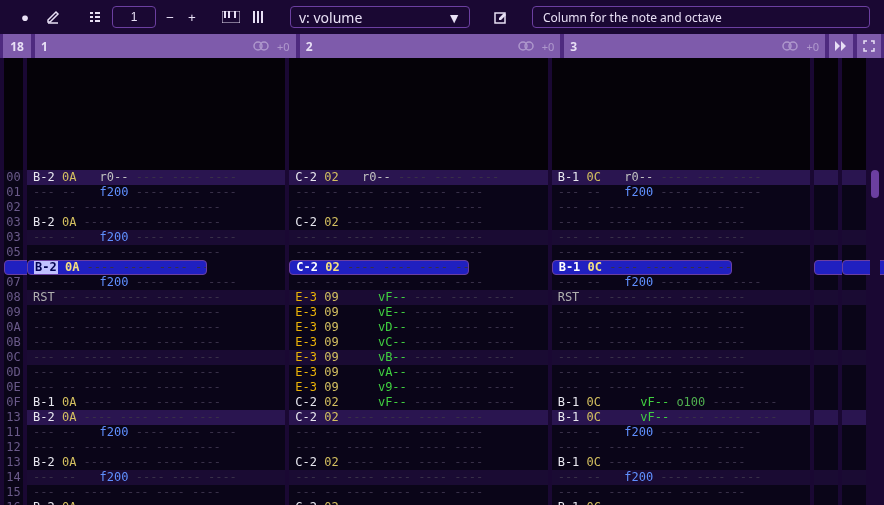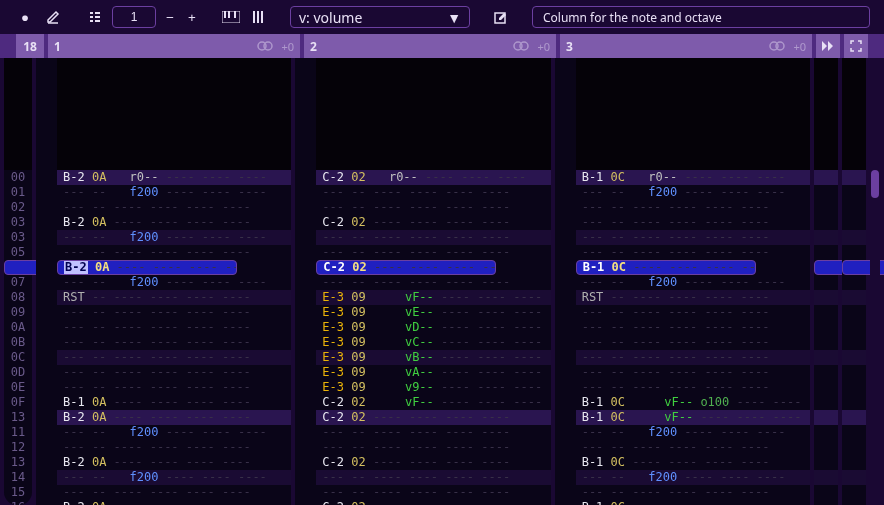--- a/index.html
+++ b/index.html
@@ -31,34 +31,34 @@
   body{display:flex;flex-direction:column;}
 
   .toolbar{display:flex;align-items:center;gap:20px;height:34px;padding:0 14px;background:var(--bg);}
   .tgroup{display:flex;align-items:center;gap:6px;}
   .tbtn{width:22px;height:22px;display:flex;align-items:center;justify-content:center;color:var(--text);background:none;border:none;border-radius:3px;}
   .tinput{width:44px;height:22px;background:var(--bg);border:1px solid var(--purple-mid);border-radius:4px;color:var(--text);text-align:center;font-size:12px;}
   .tbtn.small{width:16px;}
   .sel{display:flex;align-items:center;justify-content:space-between;width:180px;height:22px;padding:0 8px;border:1px solid var(--purple-mid);border-radius:4px;font-size:14px;}
   .status{flex:1;height:22px;display:flex;align-items:center;padding:10px 10px;border:1px solid var(--purple-mid);border-radius:4px;font-size:12px;}
 
-  .headrow{display:flex;height:24px;background:var(--purple-bar);gap:4px;padding:0 16px;align-items:stretch;}
+  .headrow{display:flex;height:24px;background:var(--purple-bar);gap:4px;padding:0 3px;align-items:stretch;}
   .hcell{display:flex;align-items:center;background:var(--purple-light);border-radius:0;}
   .hcell.rownum{width:28px;justify-content:center;font-weight:700;font-size:12px;}
   .hcell.track{flex:1;display:flex;align-items:center;padding:0 6px;gap:4px;}
   .trknum{font-weight:700;font-size:12px;width:14px;}
   .hspacer{flex:1;}
   .hicon{opacity:.45;display:inline-flex;}
   .hplus{opacity:.45;font-size:11px;margin-left:4px;}
   .hcell.narrow{width:24px;justify-content:center;}
 
   .editor{flex:1;display:flex;gap:4px;padding:0 4px 0 4px;background:var(--bg);overflow:hidden;position:relative;}
   .col{background:var(--panel);display:flex;flex-direction:column;}
-  .col.rownums{width:28px;border-radius:13px;}
-  .col.track{flex:1;min-width:0;padding-left:21px;}
+  .col.rownums{width:19px;}
+  .col.track{flex:1;min-width:0;}
   .col.narrow{width:24px;}
   .col.scroll{width:10px;background:var(--bg);position:relative;}
   .scroll-thumb{position:absolute;top:112px;right:1px;width:8px;height:28px;background:var(--purple-mid);border-radius:4px;}
 
   .pad{flex:0 0 112px;background:var(--row-dark);}
 
   .rows{display:flex;flex-direction:column;}
   .r{height:15px;display:flex;align-items:center;font-family:'Menlo','Consolas',monospace;font-size:12px;line-height:15px;white-space:pre;padding:0 4px;overflow:hidden;}
   .col.track .r{padding:0 6px;}
   .r.beat{background:var(--row-beat);}

